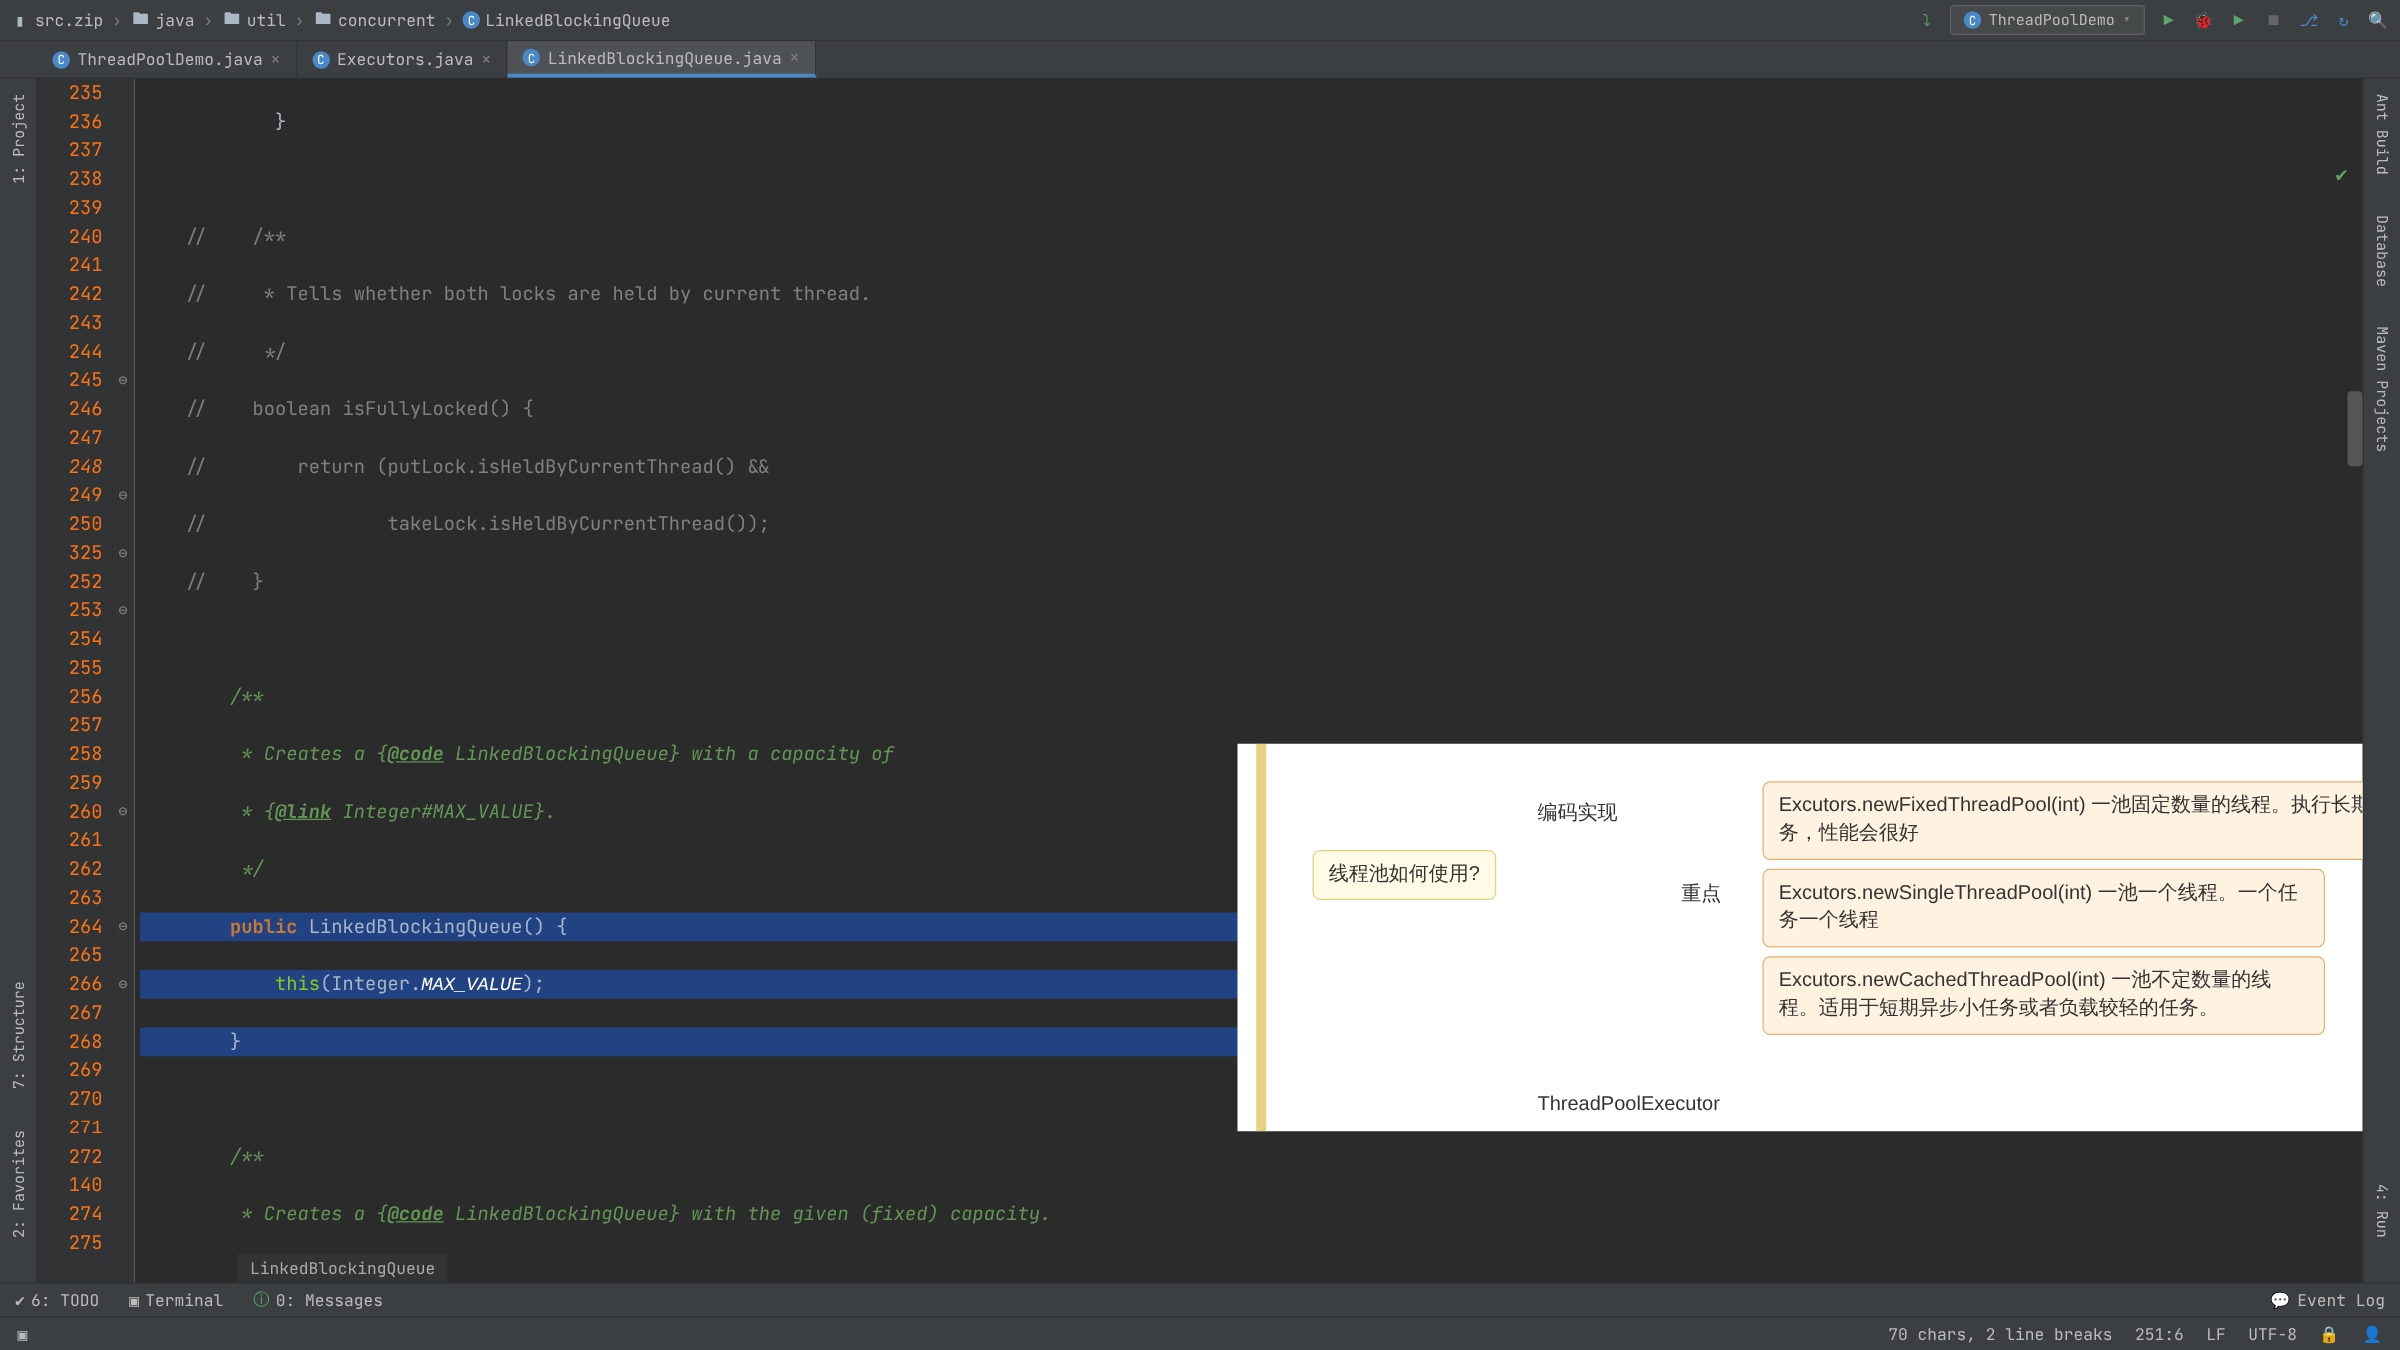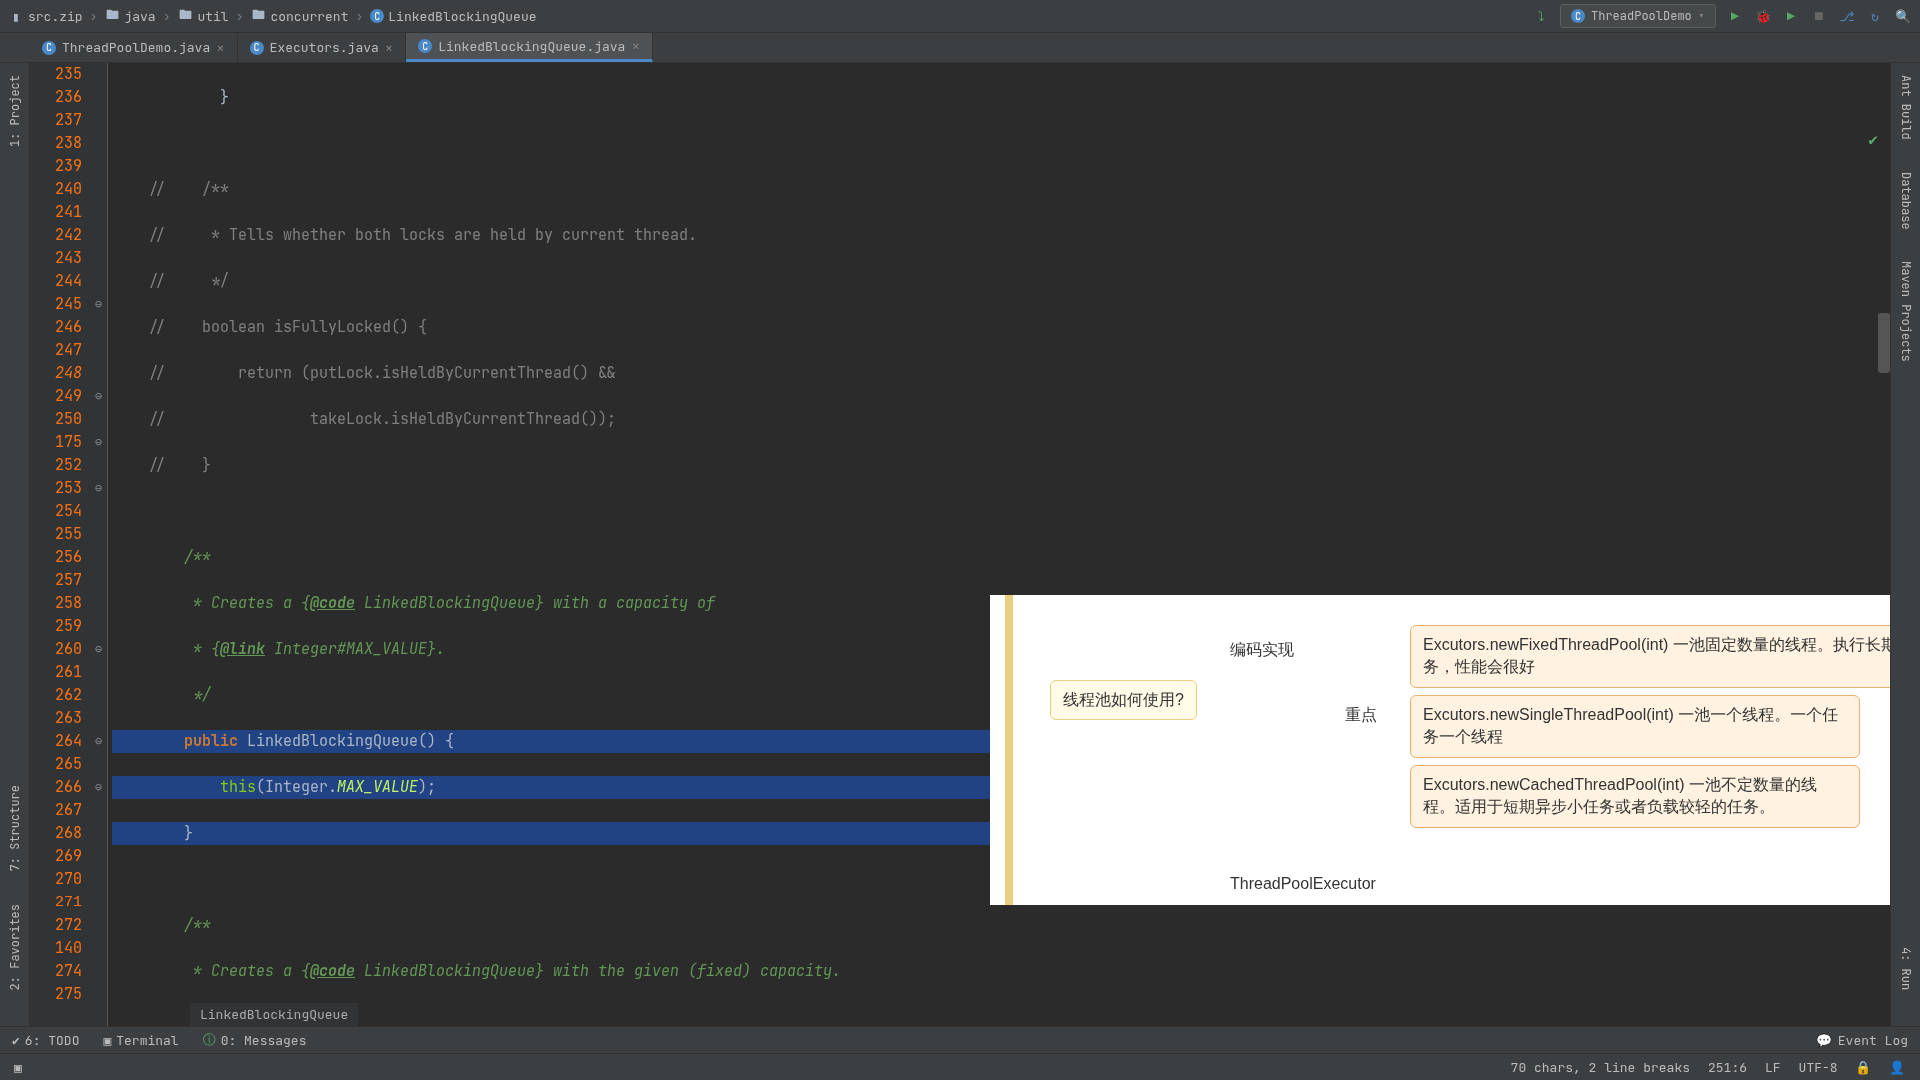--- a/index.html
+++ b/index.html
@@ -146,21 +146,21 @@
   white-space: pre;
   padding-left: 4px;
   position: relative;
 }
 .ln { height: 23px; display: block; }
 .ln.sel { background: #214283; }
 .k { color: #cc7832; font-weight: bold;}
 .c { color: #808080; }
 .doc { color: #629755; font-style: italic; }
 .doc-tag { color: #629755; font-weight: bold; text-decoration: underline; font-style: italic; }
-.static-field { color: #bef264; font-style: italic; }
+.static-field { color: #ffffff; font-style: italic; font-family: Liberation Mono, monospace; }
 .this { color: #84cc16; }
 .mindmap {
   position: absolute;
   right: 30px;
   top: 595px;
   width: 900px;
   height: 310px;
   background: #ffffff;
   color: #333333;
   font-size: 16px;
@@ -312,21 +312,21 @@
         <div style="height: 23px;">241</div>
         <div style="height: 23px;">242</div>
         <div style="height: 23px;">243</div>
         <div style="height: 23px;">244</div>
         <div style="height: 23px;">245</div>
         <div style="height: 23px;">246</div>
         <div style="height: 23px;">247</div>
         <div style="height: 23px; font-style: italic;">248</div>
         <div style="height: 23px;">249</div>
         <div style="height: 23px;">250</div>
-        <div style="height: 23px;">175</div>
+        <div style="height: 23px;">325</div>
         <div style="height: 23px;">252</div>
         <div style="height: 23px;">253</div>
         <div style="height: 23px;">254</div>
         <div style="height: 23px;">255</div>
         <div style="height: 23px;">256</div>
         <div style="height: 23px;">257</div>
         <div style="height: 23px;">258</div>
         <div style="height: 23px;">259</div>
         <div style="height: 23px;">260</div>
         <div style="height: 23px;">261</div>

